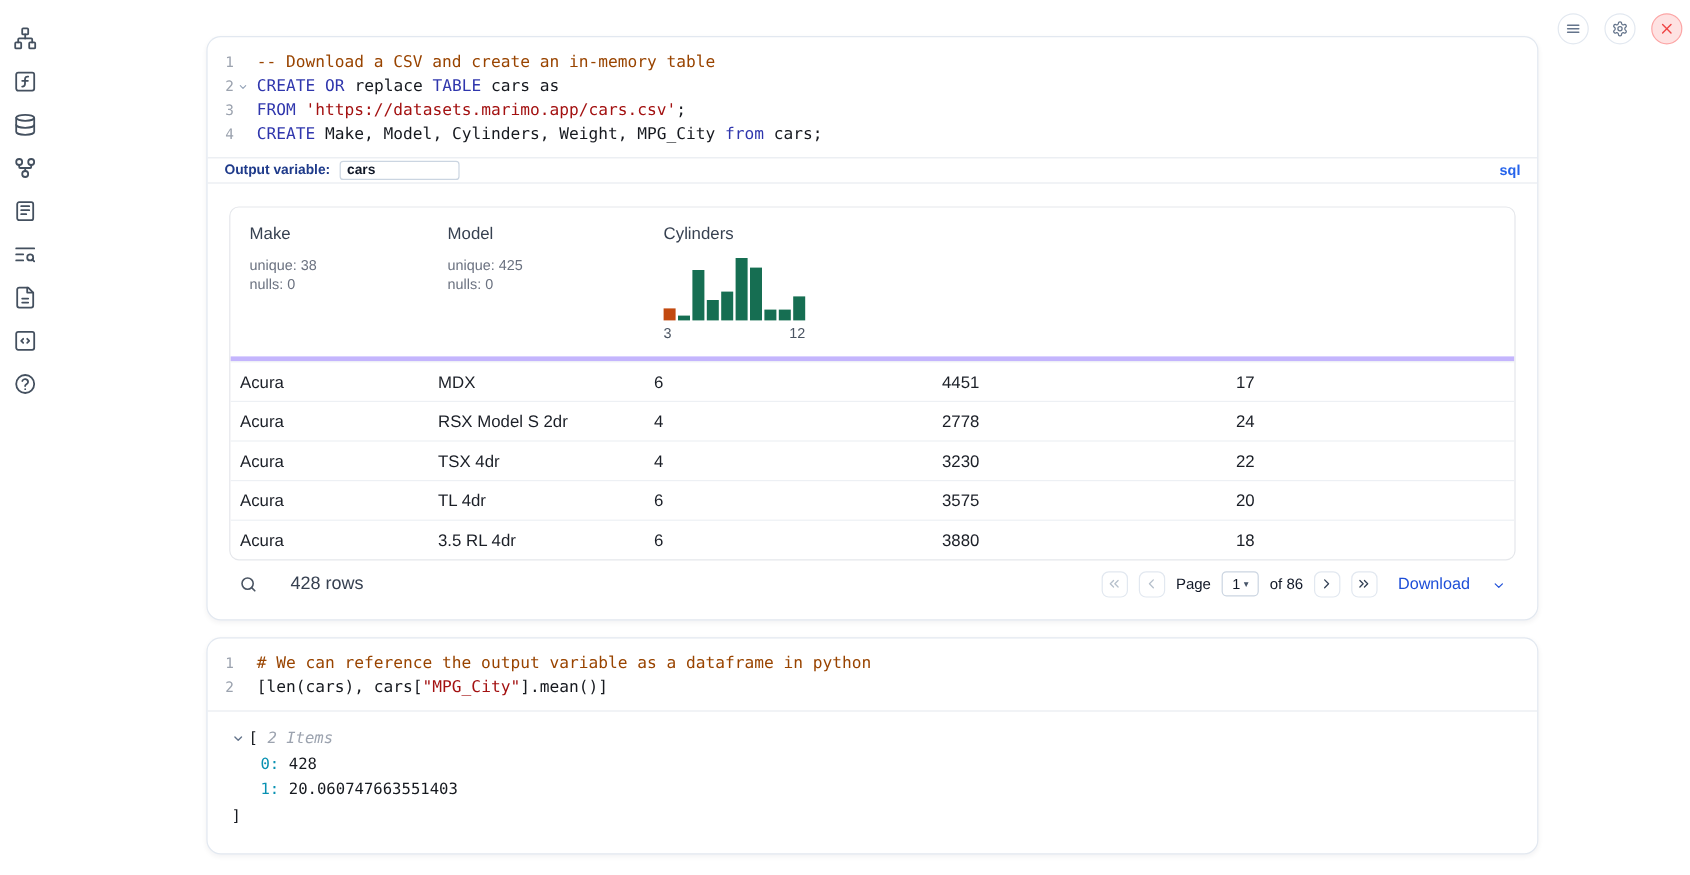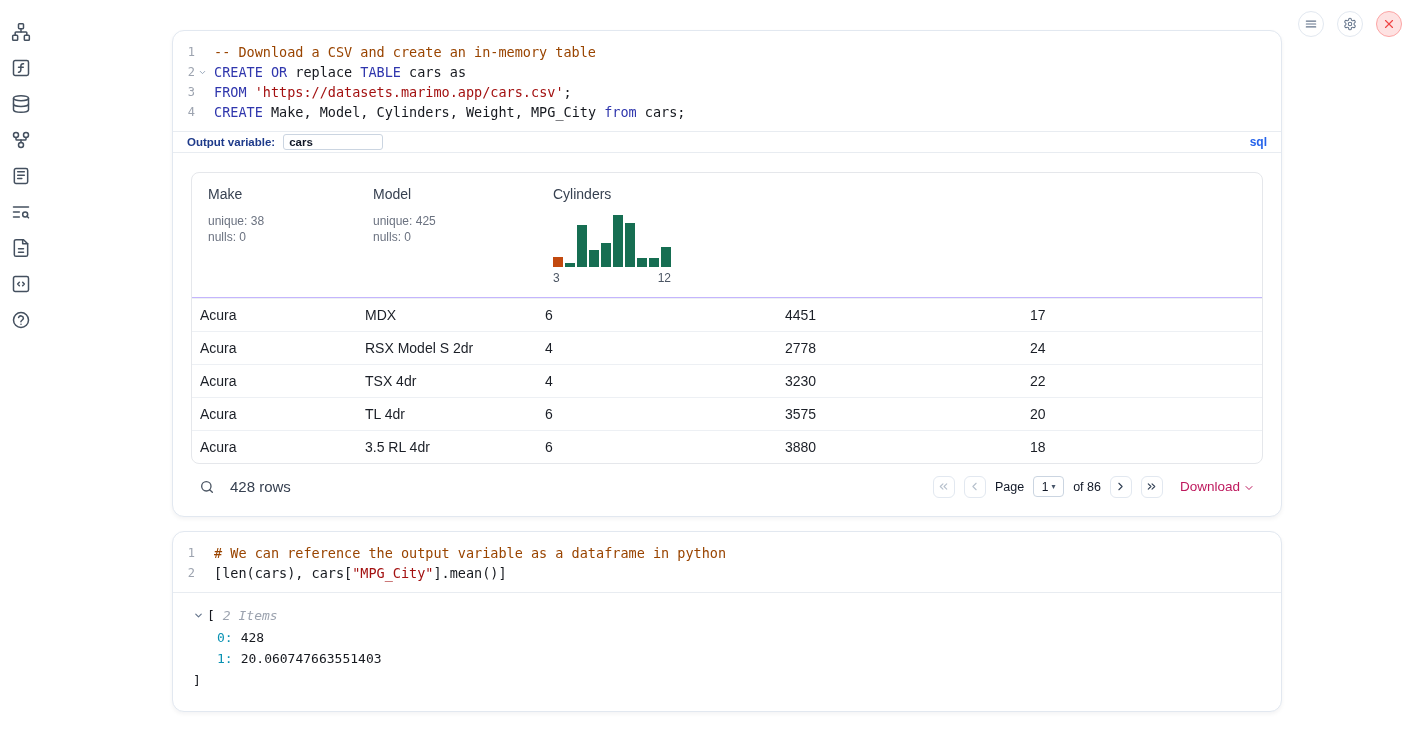--- a/index.html
+++ b/index.html
@@ -29,44 +29,44 @@
   .tok-str{color:#a31111}
   .tok-com{color:#994400}
 
   .outvar{height:22px;border-top:1px solid #e8ecf1;border-bottom:1px solid #e8ecf1;display:flex;align-items:center;padding:0 14px;gap:8px}
   .outvar-label{font-size:11.5px;font-weight:700;color:#1e3a8a}
   .outvar-input{width:100px;height:16px;border:1px solid #cbd5e1;border-radius:3px;font-size:11.5px;font-weight:700;color:#111827;padding:0 5px;font-family:inherit}
   .lang-badge{margin-left:auto;font-size:12px;color:#2563eb;font-weight:600;cursor:pointer}
 
   .table-box{margin:19px 18px 0;border:1px solid #e5e7eb;border-radius:8px;overflow:hidden}
   .t-header,.t-row{display:grid;grid-template-columns:165px 180px 240px 245px 1fr}
-  .t-header{padding:12px 0;border-bottom:1px solid #c4b5fd}
+  .t-header{padding:12px 0;border-bottom:4px solid #c4b5fd}
   .t-col{padding-left:16px}
   .col-name{font-size:14px;line-height:18px;color:#374151}
   .col-stats{margin-top:10px;font-size:12px;color:#6b7280;line-height:16px}
   .hist{margin-top:12px;width:118px}
   .bars{height:52px;display:flex;align-items:flex-end;gap:1.5px}
   .bar{flex:1;background:#166e52}
   .hist-labels{display:flex;justify-content:space-between;font-size:12px;color:#4b5563;margin-top:4px;line-height:14px}
   .t-row{height:33px;align-items:center;border-top:1px solid #edf0f4;font-size:14px;color:#1b1f27}
   .t-row>div{padding-left:8px}
 
   .t-footer{position:absolute;left:18px;right:18px;bottom:0;height:59px;display:flex;align-items:center;padding:0 8px}
   .search-ic{width:16px;height:16px;color:#4b5563;cursor:pointer}
   .search-ic svg{width:100%;height:100%}
-  .rowcount{margin-left:15px;font-size:15px;color:#374151}
+  .rowcount{margin-left:27px;font-size:15px;color:#374151}
   .pager{margin-left:auto;display:flex;align-items:center;gap:9px}
   .pbtn{width:22px;height:22px;border:1px solid #e2e8f0;border-radius:6px;background:#fff;display:flex;align-items:center;justify-content:center;cursor:pointer}
   .pbtn svg{width:13px;height:13px}
   .pbtn.disabled{color:#b6c0cc}
   .pbtn.active{color:#334155}
   .pager-text{font-size:12.5px;color:#111827}
   .page-select{min-width:31px;height:21px;border:1px solid #cbd5e1;border-radius:4px;display:flex;align-items:center;justify-content:center;gap:3px;font-size:12px;color:#111827;padding:0 4px;cursor:pointer;background:#fff}
   .page-select .caret{font-size:8px;color:#475569}
-  .download{display:flex;align-items:flex-end;gap:3px;color:#be185d;font-size:13.5px;cursor:pointer;margin-left:8px}
+  .download{display:flex;align-items:flex-end;gap:18px;color:#1d4ed8;font-size:13.5px;cursor:pointer;margin-left:8px}
   .download svg{width:12px;height:12px}
 
   .tree{padding:12px 0 0 20px;font-family:"DejaVu Sans Mono",monospace;font-size:13px;line-height:21.5px;color:#16191f}
   .tree-head{display:flex;align-items:center}
   .tree-toggle{width:11px;height:11px;color:#64748b;margin-right:3px;cursor:pointer}
   .tree-toggle svg{width:100%;height:100%;display:block}
   .items-label{color:#9ca3af;font-style:italic;margin-left:8px}
   .tree-entries{padding-left:24px}
   .tree-key{color:#0891b2}
   .tree-val{margin-left:8px;color:#16191f}

